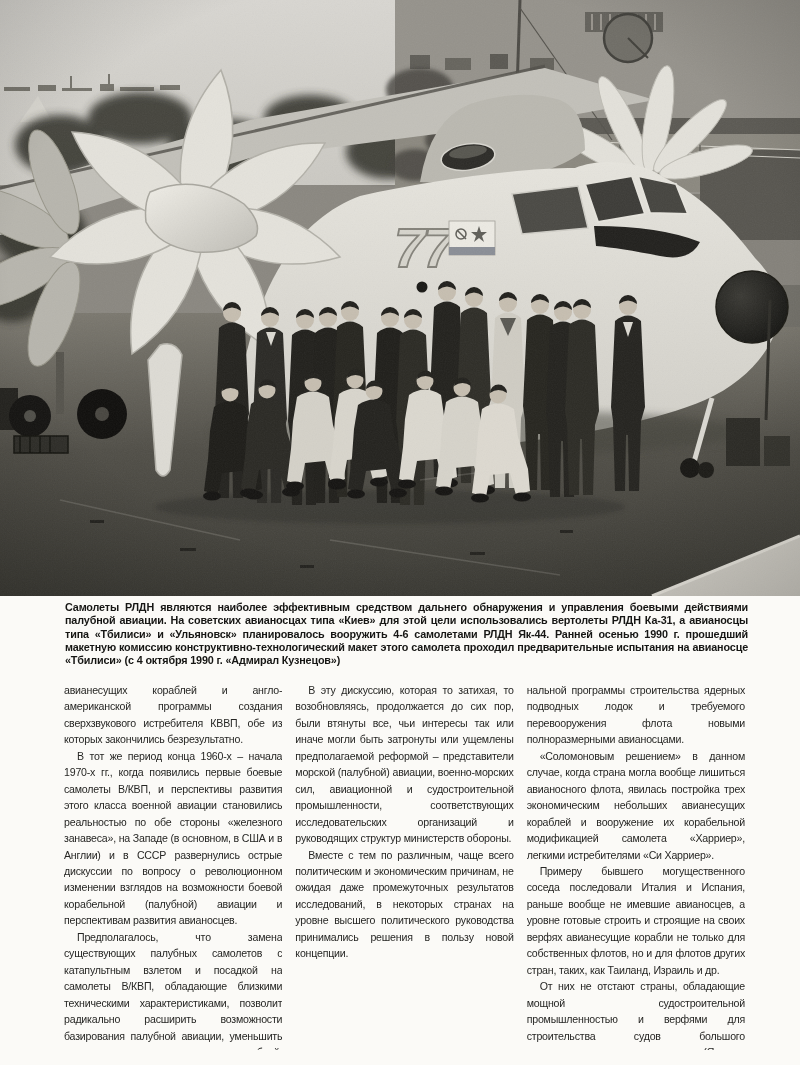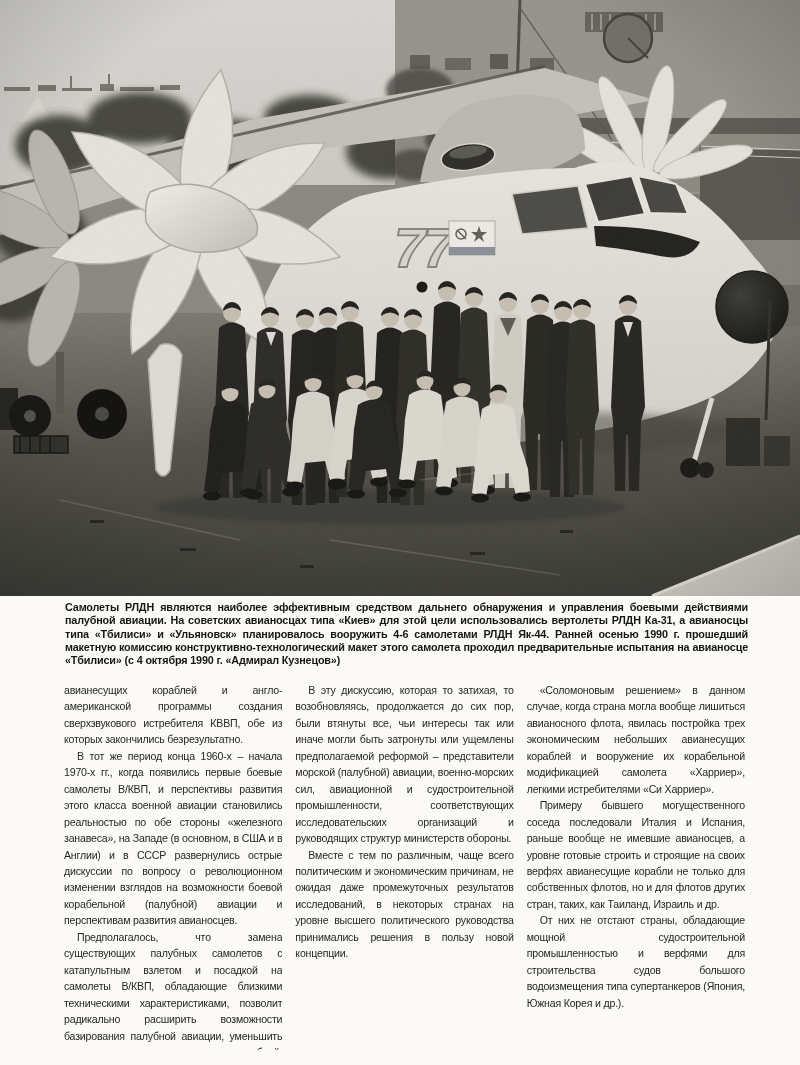--- a/index.html
+++ b/index.html
@@ -299,18 +299,19 @@
     <p>авианесущих кораблей и англо-американской программы создания сверхзвукового истребителя КВВП, обе из которых закончились безрезультатно.</p>
     <p class="ind">В тот же период конца 1960-х – начала 1970-х гг., когда появились первые боевые самолеты В/КВП, и перспективы развития этого класса военной авиации становились реальностью по обе стороны «железного занавеса», на Западе (в основном, в США и в Англии) и в СССР развернулись острые дискуссии по вопросу о революционном изменении взглядов на возможности боевой корабельной (палубной) авиации и перспективам развития авианосцев.</p>
     <p class="ind">Предполагалось, что замена существующих палубных самолетов с катапультным взлетом и посадкой на самолеты В/КВП, обладающие близкими техническими характеристиками, позволит радикально расширить возможности базирования палубной авиации, уменьшить размеры и стоимость авианесущих кораблей. Это, в свою очередь, даст возможность крупным морским державам увеличить количество авианосных групп и одновременно контролировать большее коли-</p>
   </div>
   <div class="col">
     <p class="ind">В эту дискуссию, которая то затихая, то возобновляясь, продолжается до сих пор, были втянуты все, чьи интересы так или иначе могли быть затронуты или ущемлены предполагаемой реформой – представители морской (палубной) авиации, военно-морских сил, авиационной и судостроительной промышленности, соответствующих исследовательских организаций и руководящих структур министерств обороны.</p>
     <p class="ind">Вместе с тем по различным, чаще всего политическим и экономическим причинам, не ожидая даже промежуточных результатов исследований, в некоторых странах на уровне высшего политического руководства принимались решения в пользу новой концепции.</p>
 
   </div>
   <div class="col">
+    <p>нальной программы строительства ядерных подводных лодок и требуемого перевооружения флота новыми полноразмерными авианосцами.</p>
     <p class="ind">«Соломоновым решением» в данном случае, когда страна могла вообще лишиться авианосного флота, явилась постройка трех экономическим небольших авианесущих кораблей и вооружение их корабельной модификацией самолета «Харриер», легкими истребителями «Си Харриер».</p>
     <p class="ind">Примеру бывшего могущественного соседа последовали Италия и Испания, раньше вообще не имевшие авианосцев, а уровне готовые строить и строящие на своих верфях авианесущие корабли не только для собственных флотов, но и для флотов других стран, таких, как Таиланд, Израиль и др.</p>
     <p class="ind">От них не отстают страны, обладающие мощной судостроительной промышленностью и верфями для строительства судов большого водоизмещения типа супертанкеров (Япония, Южная Корея и др.).</p>
 
   </div>
 </div>
 
 </body></html>

